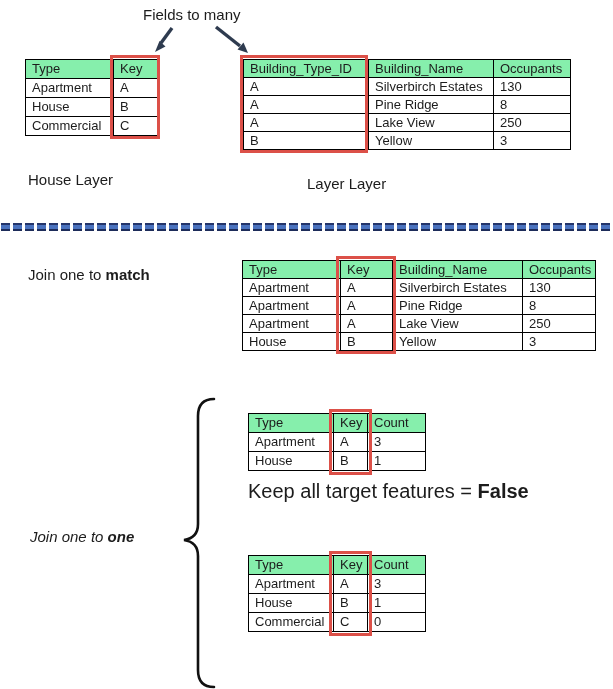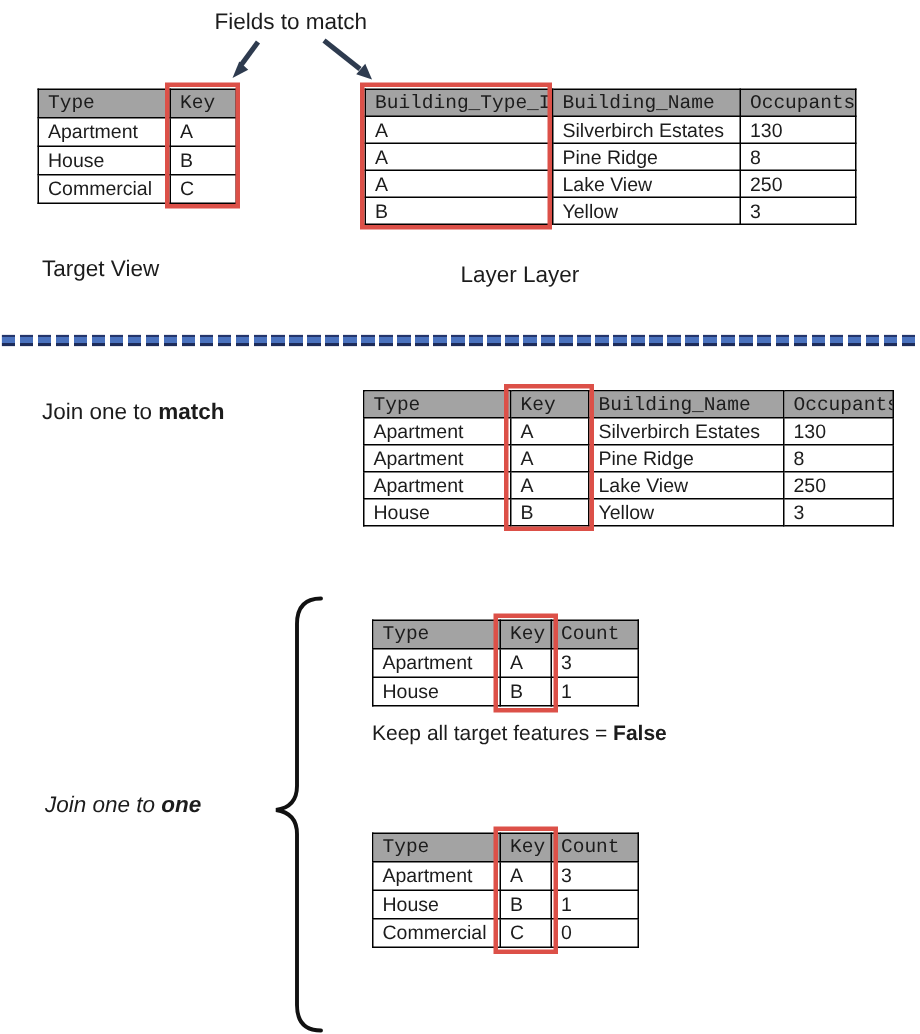--- a/index.html
+++ b/index.html
@@ -1,45 +1,45 @@
 <!DOCTYPE html>
 <html><head>
 <meta charset="utf-8">
 <style>
   html,body{margin:0;padding:0;background:#fff;}
   .canvas{
     position:relative;width:613px;height:689px;background:#ffffff;
     font-family:"Liberation Sans",sans-serif;color:#1c1c1c;overflow:hidden;
   }
   .lbl{position:absolute;font-size:15px;white-space:nowrap;}
-  .cap{position:absolute;font-size:14px;white-space:nowrap;}
+  .cap{position:absolute;font-size:20px;white-space:nowrap;}
   .b{font-weight:bold;}
   table.dt{position:absolute;border-collapse:collapse;table-layout:fixed;font-size:13px;}
   .dt th,.dt td{
     border:1px solid #000;padding:0 2px 0 6px;text-align:left;
     font-weight:400;white-space:nowrap;overflow:hidden;
   }
-  .dt th{background:#a3a3a3;font-family:Liberation Mono, monospace;}
+  .dt th{background:#86efac;}
   .rh18 th,.rh18 td{height:17px;line-height:17px;}
   .rh19 th,.rh19 td{height:18px;line-height:18px;}
   .redbox{position:absolute;border:3px solid #dc5048;box-sizing:border-box;pointer-events:none;background:transparent;}
   .divider{
     position:absolute;left:1px;top:223px;width:611px;height:8px;
     background:linear-gradient(180deg,#24356b 0 2px,#4a72be 2px 6px,#1d2c5a 6px 8px);
     -webkit-mask-image:repeating-linear-gradient(90deg,#000 0 9px,transparent 9px 12px);
     mask-image:repeating-linear-gradient(90deg,#000 0 9px,transparent 9px 12px);
   }
   .abs{position:absolute;}
 </style>
 </head>
 <body>
 
 <div class="canvas">
 
-  <div class="lbl" style="left:143px;top:6px;">Fields to match</div>
+  <div class="lbl" style="left:143px;top:6px;">Fields to many</div>
 
   <svg class="abs" style="left:140px;top:24px;" width="120" height="36" viewBox="0 0 120 36">
     <g>
       <path d="M32 4 L21 19" stroke="#2e3b4f" stroke-width="3.4" fill="none"></path>
       <polygon points="15,28 25.5,22.5 19.5,17" fill="#2e3b4f"></polygon>
     </g>
     <g>
       <path d="M76 3 L100 22" stroke="#2e3b4f" stroke-width="3.4" fill="none"></path>
       <polygon points="108,29 103.5,18.5 97.5,25.5" fill="#2e3b4f"></polygon>
     </g>
@@ -100,21 +100,21 @@
     </tr>
     <tr>
       <td>B</td>
       <td>Yellow</td>
       <td>3</td>
     </tr>
   </tbody>
     </table>
   <div class="redbox" style="left:240px;top:55px;width:128px;height:98px;"></div>
 
-  <div class="lbl" style="left:28px;top:171px;">Target View</div>
+  <div class="lbl" style="left:28px;top:171px;">House Layer</div>
   <div class="lbl" style="left:307px;top:175px;">Layer Layer</div>
 
   <div class="divider"></div>
 
   <div class="lbl" style="left:28px;top:266px;">
     <span>Join one to </span><span class="b">match</span>
   </div>
 
   <table class="dt rh18" style="left:242px;top:260px;width:353px;">
     <colgroup>

